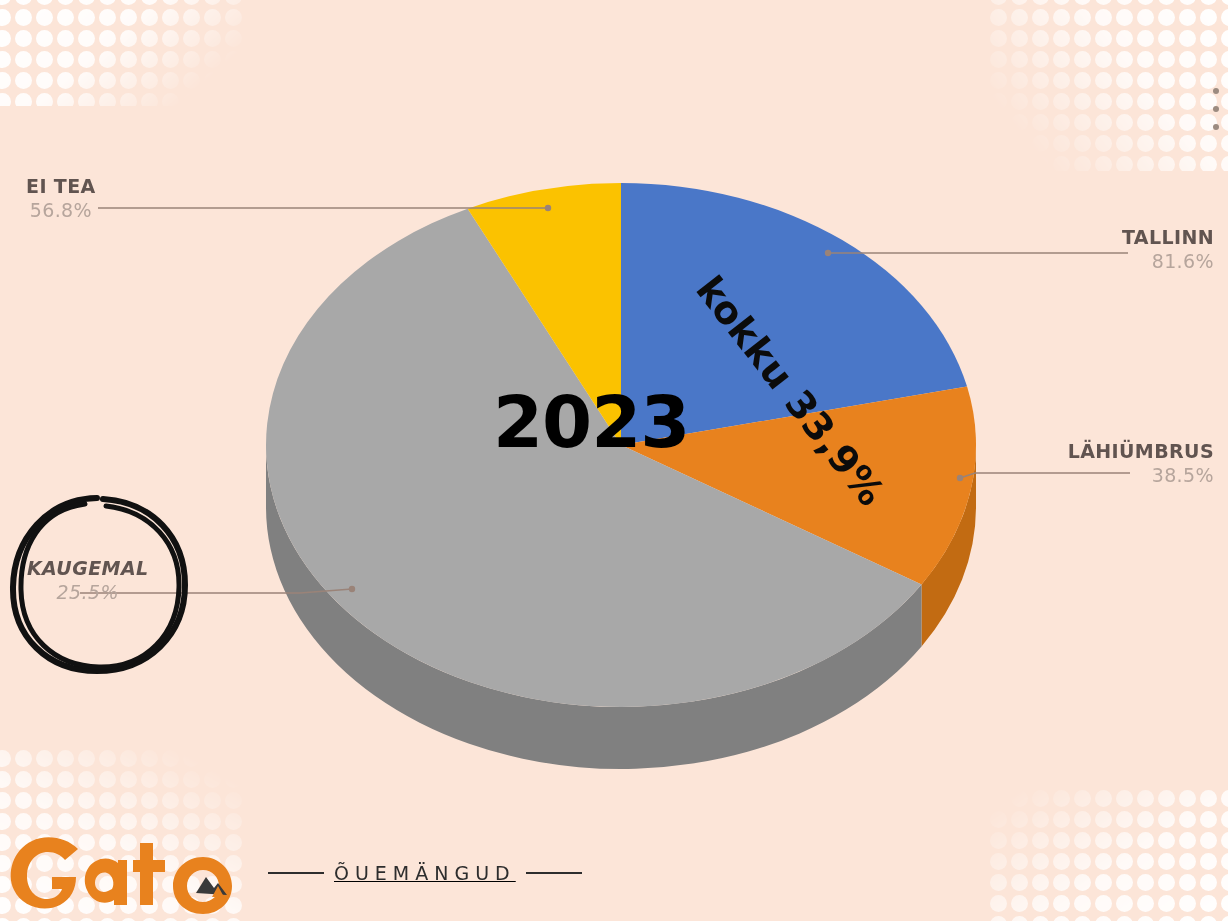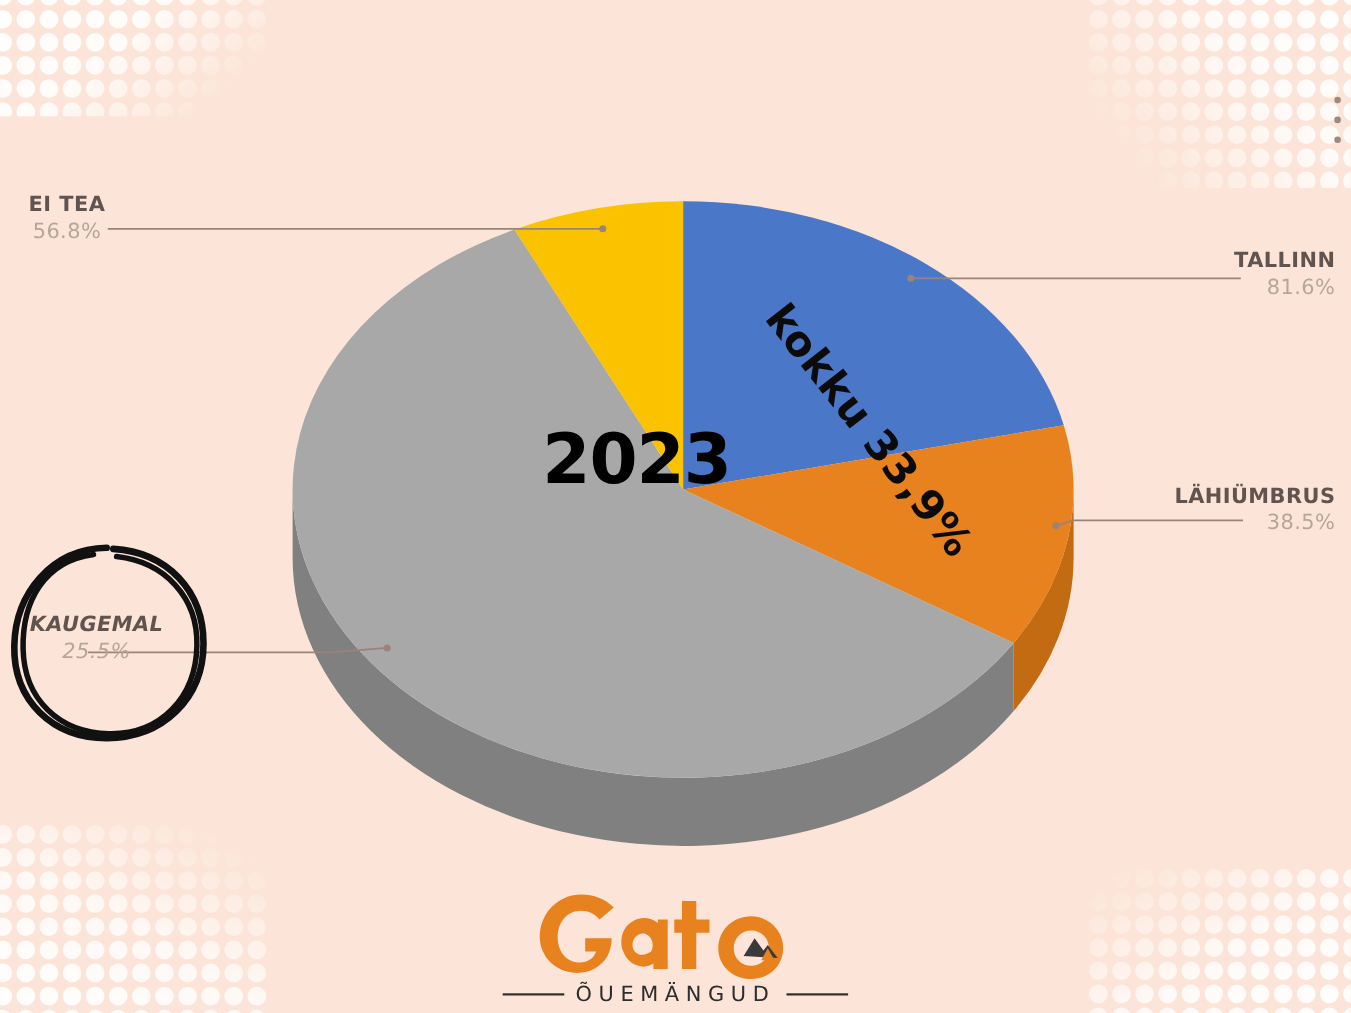--- a/index.html
+++ b/index.html
@@ -104,21 +104,21 @@
   #cl-eitea      { left: 26px;  top: 176px; }
   #cl-tallinn    { right: 14px; top: 227px; }
   #cl-lahiumbrus { right: 14px; top: 441px; }
   #cl-kaugemal   { left: 27px;  top: 558px; font-style: italic; }
 
   
   #center-year {
     position: absolute;
     left: 493px;
     top: 386px;
-    font-size: 63px;
+    font-size: 72px;
     font-weight: 800;
     color: #000;
     letter-spacing: -1px;
     font-family: "DejaVu Sans", sans-serif;
     line-height: 1;
   }
 
   
   #annotation-kokku {
     position: absolute;
@@ -142,22 +142,23 @@
     pointer-events: none;
   }
 
   
   #logo {
     position: absolute;
     left: 0;
     bottom: 6px;
     width: 100%;
     display: flex;
-    flex-direction: column;
+    flex-direction: row;
     align-items: center;
+    text-decoration: underline;
   }
   #logo-wordmark {
     font-size: 0;
     line-height: 0;
   }
   #logo-sub {
     margin-top: 2px;
     display: flex;
     align-items: center;
     gap: 10px;

